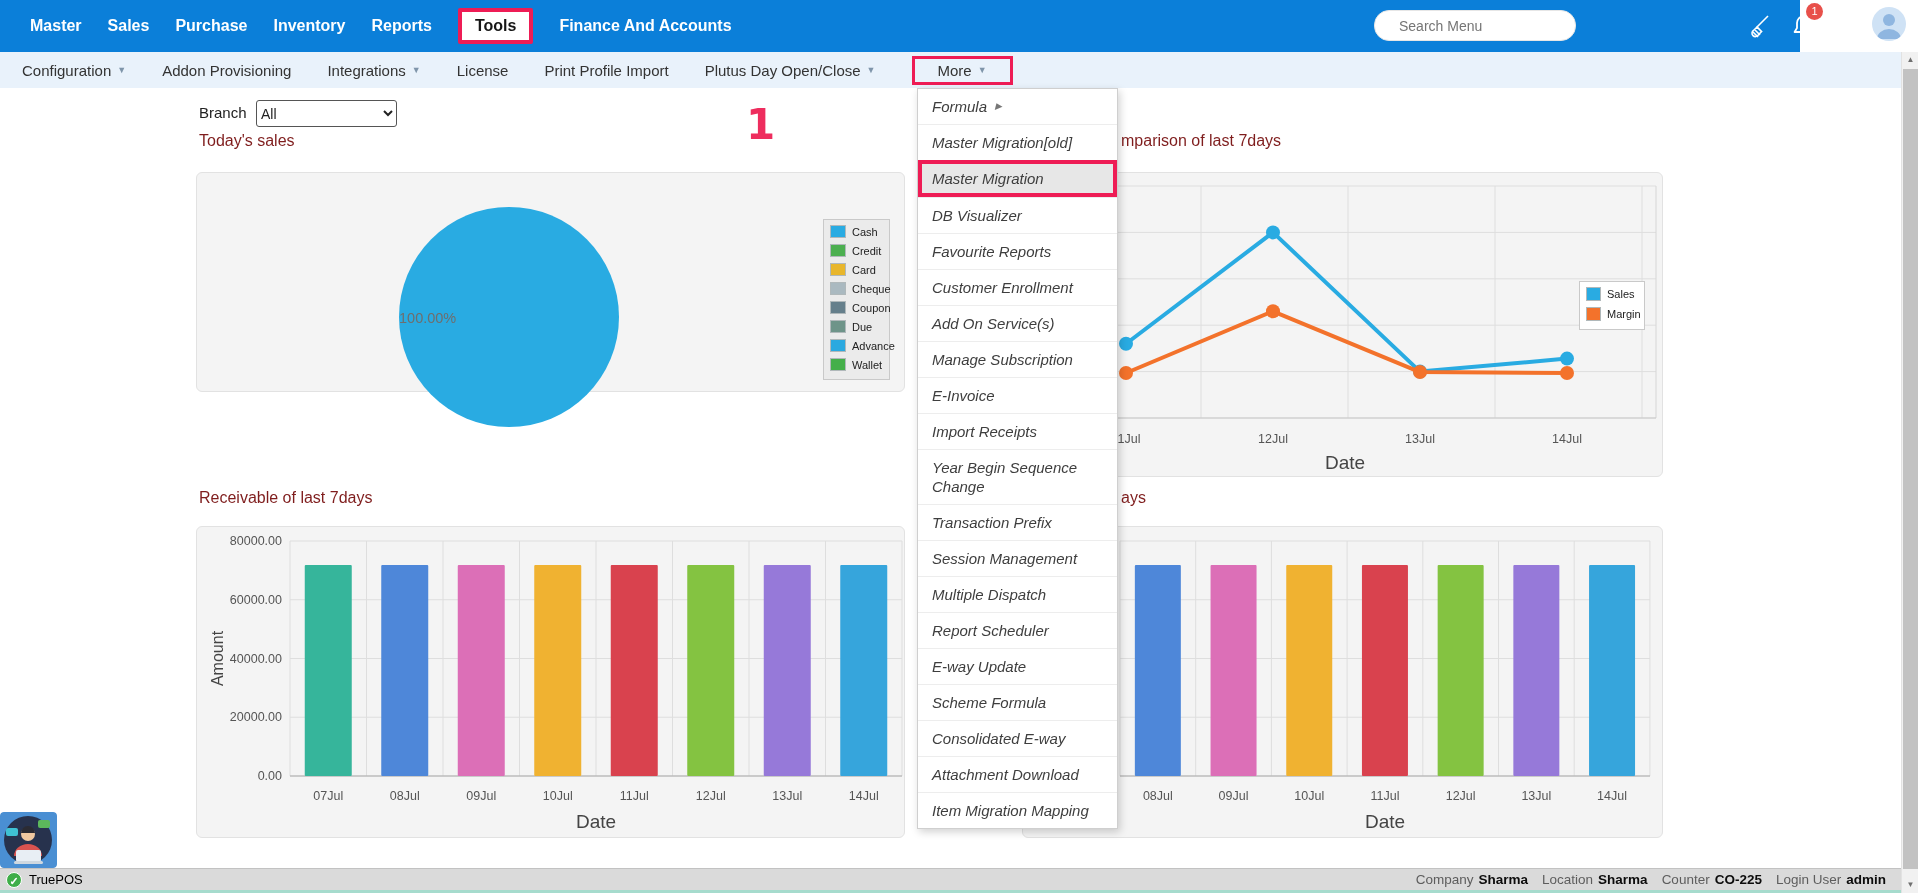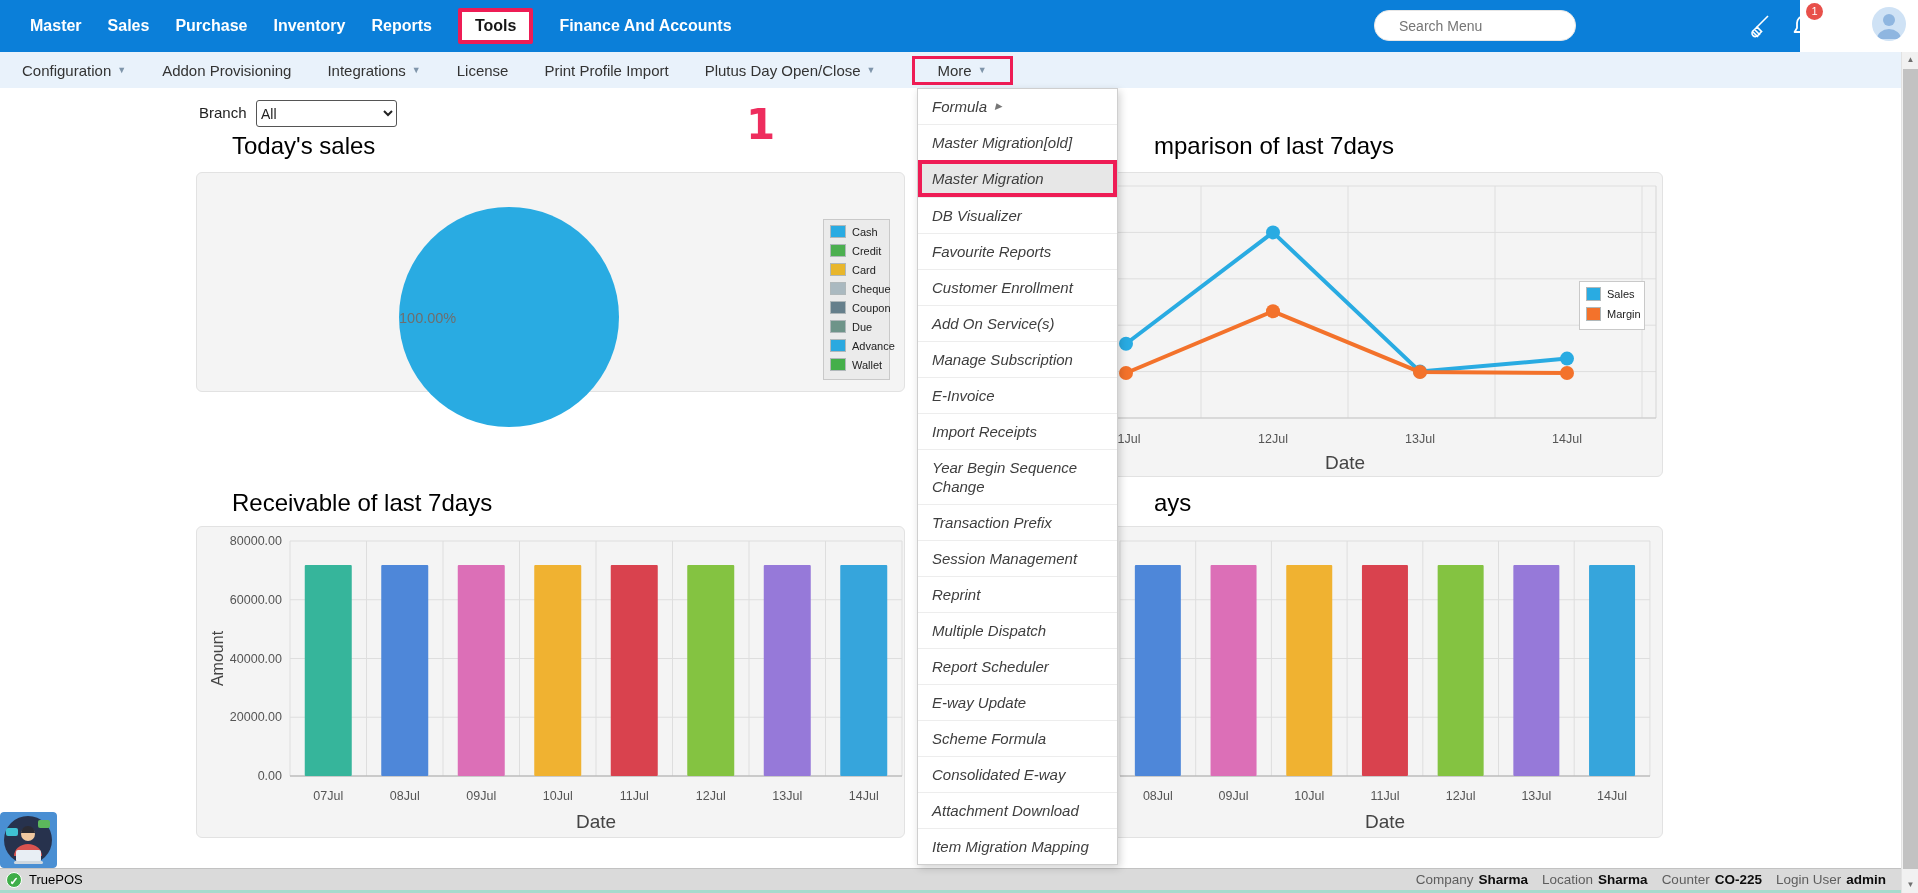--- a/index.html
+++ b/index.html
@@ -78,21 +78,21 @@
     font-size:14px; font-family:"Liberation Sans",sans-serif; color:#222;
     border:1px solid #555; border-radius:3px; background:#fff;
   }
 
   
   .card { position:absolute; background:#f4f4f4; border:1px solid #e2e2e2; border-radius:6px; }
   #card-pie  { left:196px;  top:172px; width:709px; height:220px; }
   #card-line { left:1022px; top:172px; width:641px; height:305px; }
   #card-bar1 { left:196px;  top:526px; width:709px; height:312px; }
   #card-bar2 { left:1022px; top:526px; width:641px; height:312px; }
-  .chart-title { position:absolute; font-size:24px; color:#000000; white-space:nowrap;margin-left:33px; }
+  .chart-title { position:absolute; font-size:16px; color:#7f1d1d; white-space:nowrap; }
   #title-pie  { left:199px;  top:132px; }
   #title-line { left:1121px; top:132px; }
   #title-bar1 { left:199px;  top:489px; }
   #title-bar2 { left:1121px; top:489px; }
   svg text { font-family:"Liberation Sans",sans-serif; }
 
   
   .legend-box {
     position:absolute; background:#ebebeb; border:1px solid #c9c9c9; padding:5px 4px 2px 6px;
   }
@@ -402,23 +402,20 @@
     <div class="menu-item">
       <span>Year Begin Sequence Change</span>
     </div>
     <div class="menu-item">
       <span>Transaction Prefix</span>
     </div>
     <div class="menu-item">
       <span>Session Management</span>
     </div>
     <div class="menu-item">
-      <span>Reprint</span>
-    </div>
-    <div class="menu-item">
       <span>Multiple Dispatch</span>
     </div>
     <div class="menu-item">
       <span>Report Scheduler</span>
     </div>
     <div class="menu-item">
       <span>E-way Update</span>
     </div>
     <div class="menu-item">
       <span>Scheme Formula</span>

